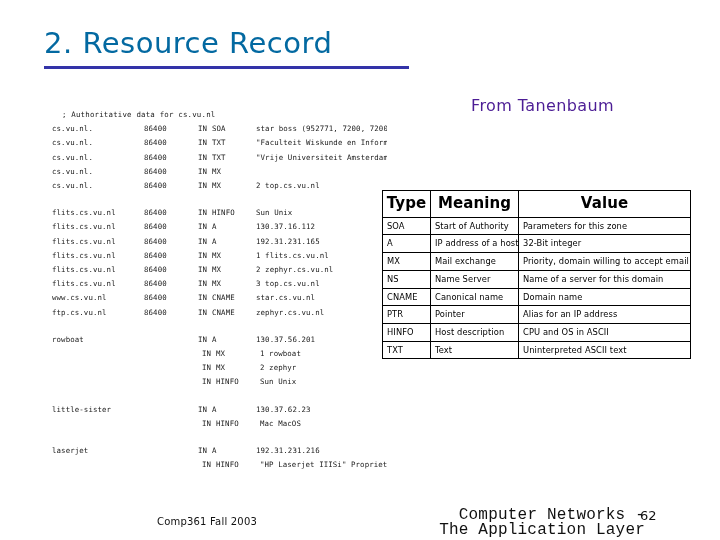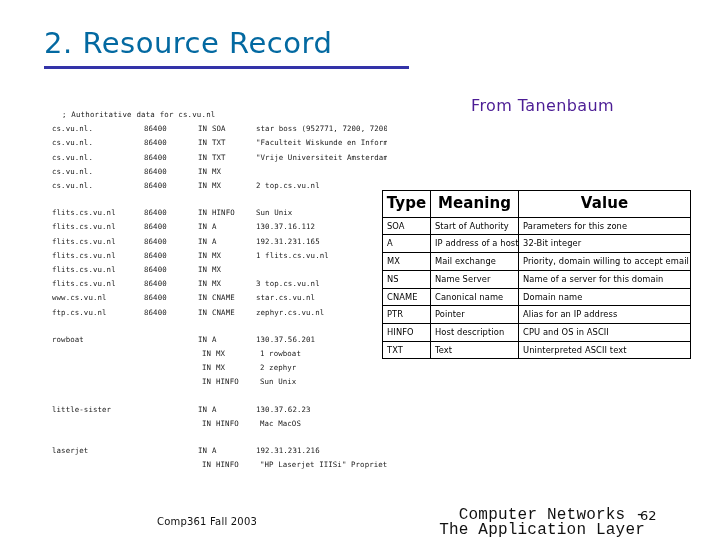--- a/index.html
+++ b/index.html
@@ -162,21 +162,21 @@
       <div class="zone-line"><span class="zf-name">cs.vu.nl.</span><span class="zf-ttl">86400</span><span class="zf-class">IN</span><span class="zf-type">SOA</span><span class="zf-value">star boss (952771, 7200, 7200, 2419200, 86400)</span></div>
       <div class="zone-line"><span class="zf-name">cs.vu.nl.</span><span class="zf-ttl">86400</span><span class="zf-class">IN</span><span class="zf-type">TXT</span><span class="zf-value">"Faculteit Wiskunde en Informatica."</span></div>
       <div class="zone-line"><span class="zf-name">cs.vu.nl.</span><span class="zf-ttl">86400</span><span class="zf-class">IN</span><span class="zf-type">TXT</span><span class="zf-value">"Vrije Universiteit Amsterdam."</span></div>
       <div class="zone-line"><span class="zf-name">cs.vu.nl.</span><span class="zf-ttl">86400</span><span class="zf-class">IN</span><span class="zf-type">MX</span></div>
       <div class="zone-line"><span class="zf-name">cs.vu.nl.</span><span class="zf-ttl">86400</span><span class="zf-class">IN</span><span class="zf-type">MX</span><span class="zf-value">2 top.cs.vu.nl</span></div>
       <div class="zone-gap"></div>
       <div class="zone-line"><span class="zf-name">flits.cs.vu.nl</span><span class="zf-ttl">86400</span><span class="zf-class">IN</span><span class="zf-type">HINFO</span><span class="zf-value">Sun Unix</span></div>
       <div class="zone-line"><span class="zf-name">flits.cs.vu.nl</span><span class="zf-ttl">86400</span><span class="zf-class">IN</span><span class="zf-type">A</span><span class="zf-value">130.37.16.112</span></div>
       <div class="zone-line"><span class="zf-name">flits.cs.vu.nl</span><span class="zf-ttl">86400</span><span class="zf-class">IN</span><span class="zf-type">A</span><span class="zf-value">192.31.231.165</span></div>
       <div class="zone-line"><span class="zf-name">flits.cs.vu.nl</span><span class="zf-ttl">86400</span><span class="zf-class">IN</span><span class="zf-type">MX</span><span class="zf-value">1 flits.cs.vu.nl</span></div>
-      <div class="zone-line"><span class="zf-name">flits.cs.vu.nl</span><span class="zf-ttl">86400</span><span class="zf-class">IN</span><span class="zf-type">MX</span></div>
+      <div class="zone-line"><span class="zf-name">flits.cs.vu.nl</span><span class="zf-ttl">86400</span><span class="zf-class">IN</span><span class="zf-type">MX</span><span class="zf-value">2 zephyr.cs.vu.nl</span></div>
       <div class="zone-line"><span class="zf-name">flits.cs.vu.nl</span><span class="zf-ttl">86400</span><span class="zf-class">IN</span><span class="zf-type">MX</span><span class="zf-value">3 top.cs.vu.nl</span></div>
       <div class="zone-line"><span class="zf-name">www.cs.vu.nl</span><span class="zf-ttl">86400</span><span class="zf-class">IN</span><span class="zf-type">CNAME</span><span class="zf-value">star.cs.vu.nl</span></div>
       <div class="zone-line"><span class="zf-name">ftp.cs.vu.nl</span><span class="zf-ttl">86400</span><span class="zf-class">IN</span><span class="zf-type">CNAME</span><span class="zf-value">zephyr.cs.vu.nl</span></div>
       <div class="zone-gap"></div>
       <div class="zone-line"><span class="zf-name">rowboat</span><span class="zf-ttl"></span><span class="zf-class">IN</span><span class="zf-type">A</span><span class="zf-value">130.37.56.201</span></div>
       <div class="zone-line"><span class="zf-name indent"></span><span class="zf-ttl"></span><span class="zf-class">IN</span><span class="zf-type">MX</span><span class="zf-value">1 rowboat</span></div>
       <div class="zone-line"><span class="zf-name indent"></span><span class="zf-ttl"></span><span class="zf-class">IN</span><span class="zf-type">MX</span><span class="zf-value">2 zephyr</span></div>
       <div class="zone-line"><span class="zf-name indent"></span><span class="zf-ttl"></span><span class="zf-class">IN</span><span class="zf-type">HINFO</span><span class="zf-value">Sun Unix</span></div>
       <div class="zone-gap"></div>
       <div class="zone-line"><span class="zf-name">little-sister</span><span class="zf-ttl"></span><span class="zf-class">IN</span><span class="zf-type">A</span><span class="zf-value">130.37.62.23</span></div>

